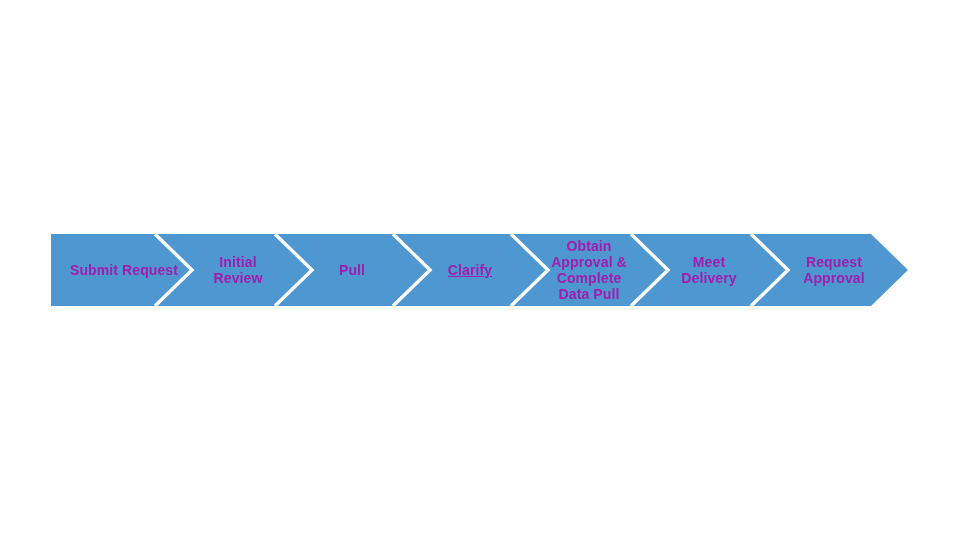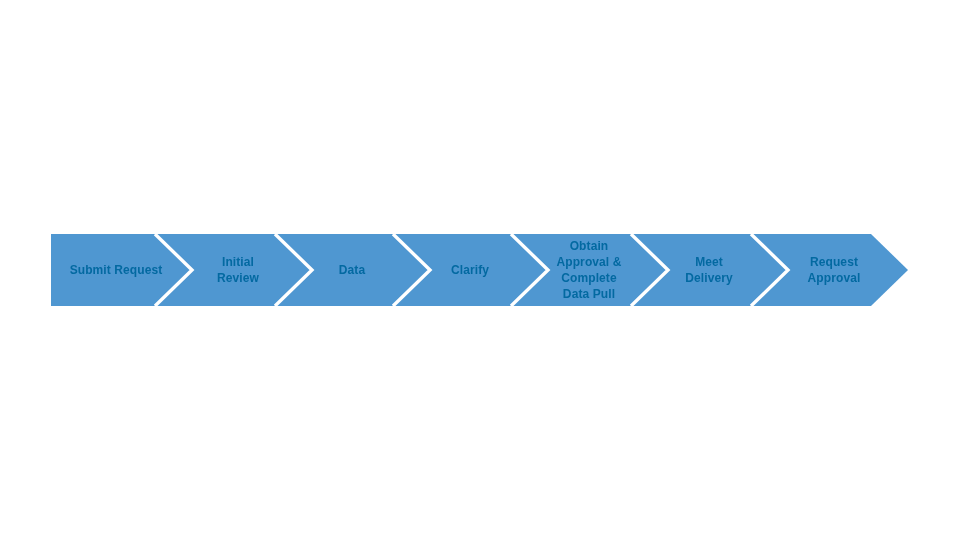--- a/index.html
+++ b/index.html
@@ -51,24 +51,24 @@
   }
 
   .step-label {
     position: absolute;
     top: 0;
     height: 72px;
     display: flex;
     align-items: center;
     justify-content: center;
     text-align: center;
-    color: #0369a1;
+    color: #a21caf;
     font-family: "Liberation Sans", sans-serif;
     font-weight: bold;
-    font-size: 12px;
+    font-size: 14px;
     line-height: 16px;
     letter-spacing: 0.1px;
     white-space: pre-line;
     user-select: none;
   }
 
   .step-hit {
     position: absolute;
     top: 0;
     height: 72px;
@@ -91,35 +91,35 @@
         <path d="M 224 0 L 261 36 L 224 72"></path>
         <path d="M 342 0 L 379 36 L 342 72"></path>
         <path d="M 460 0 L 497 36 L 460 72"></path>
         <path d="M 580 0 L 617 36 L 580 72"></path>
         <path d="M 700 0 L 737 36 L 700 72"></path>
       </g>
     </svg>
 
     <div class="labels-layer">
 
-      <div class="step-hit" style="left:4px; width:122px;">
+      <div class="step-hit" style="left:12px; width:122px;">
         <div class="step-label" style="left:0px; width:122px;">Submit Request</div>
       </div>
 
       <div class="step-hit" style="left:127px; width:120px;">
         <div class="step-label" style="left:0px; width:120px;">Initial
 Review</div>
       </div>
 
       <div class="step-hit" style="left:242px; width:118px;">
-        <div class="step-label" style="left:0px; width:118px;">Data</div>
+        <div class="step-label" style="left:0px; width:118px;">Pull</div>
       </div>
 
       <div class="step-hit" style="left:360px; width:118px;">
-        <div class="step-label" style="left:0px; width:118px;">Clarify</div>
+        <div class="step-label" style="left:0px; width:118px;text-decoration:underline;">Clarify</div>
       </div>
 
       <div class="step-hit" style="left:478px; width:120px;">
         <div class="step-label" style="left:0px; width:120px;">Obtain
 Approval &amp;
 Complete
 Data Pull</div>
       </div>
 
       <div class="step-hit" style="left:598px; width:120px;">

